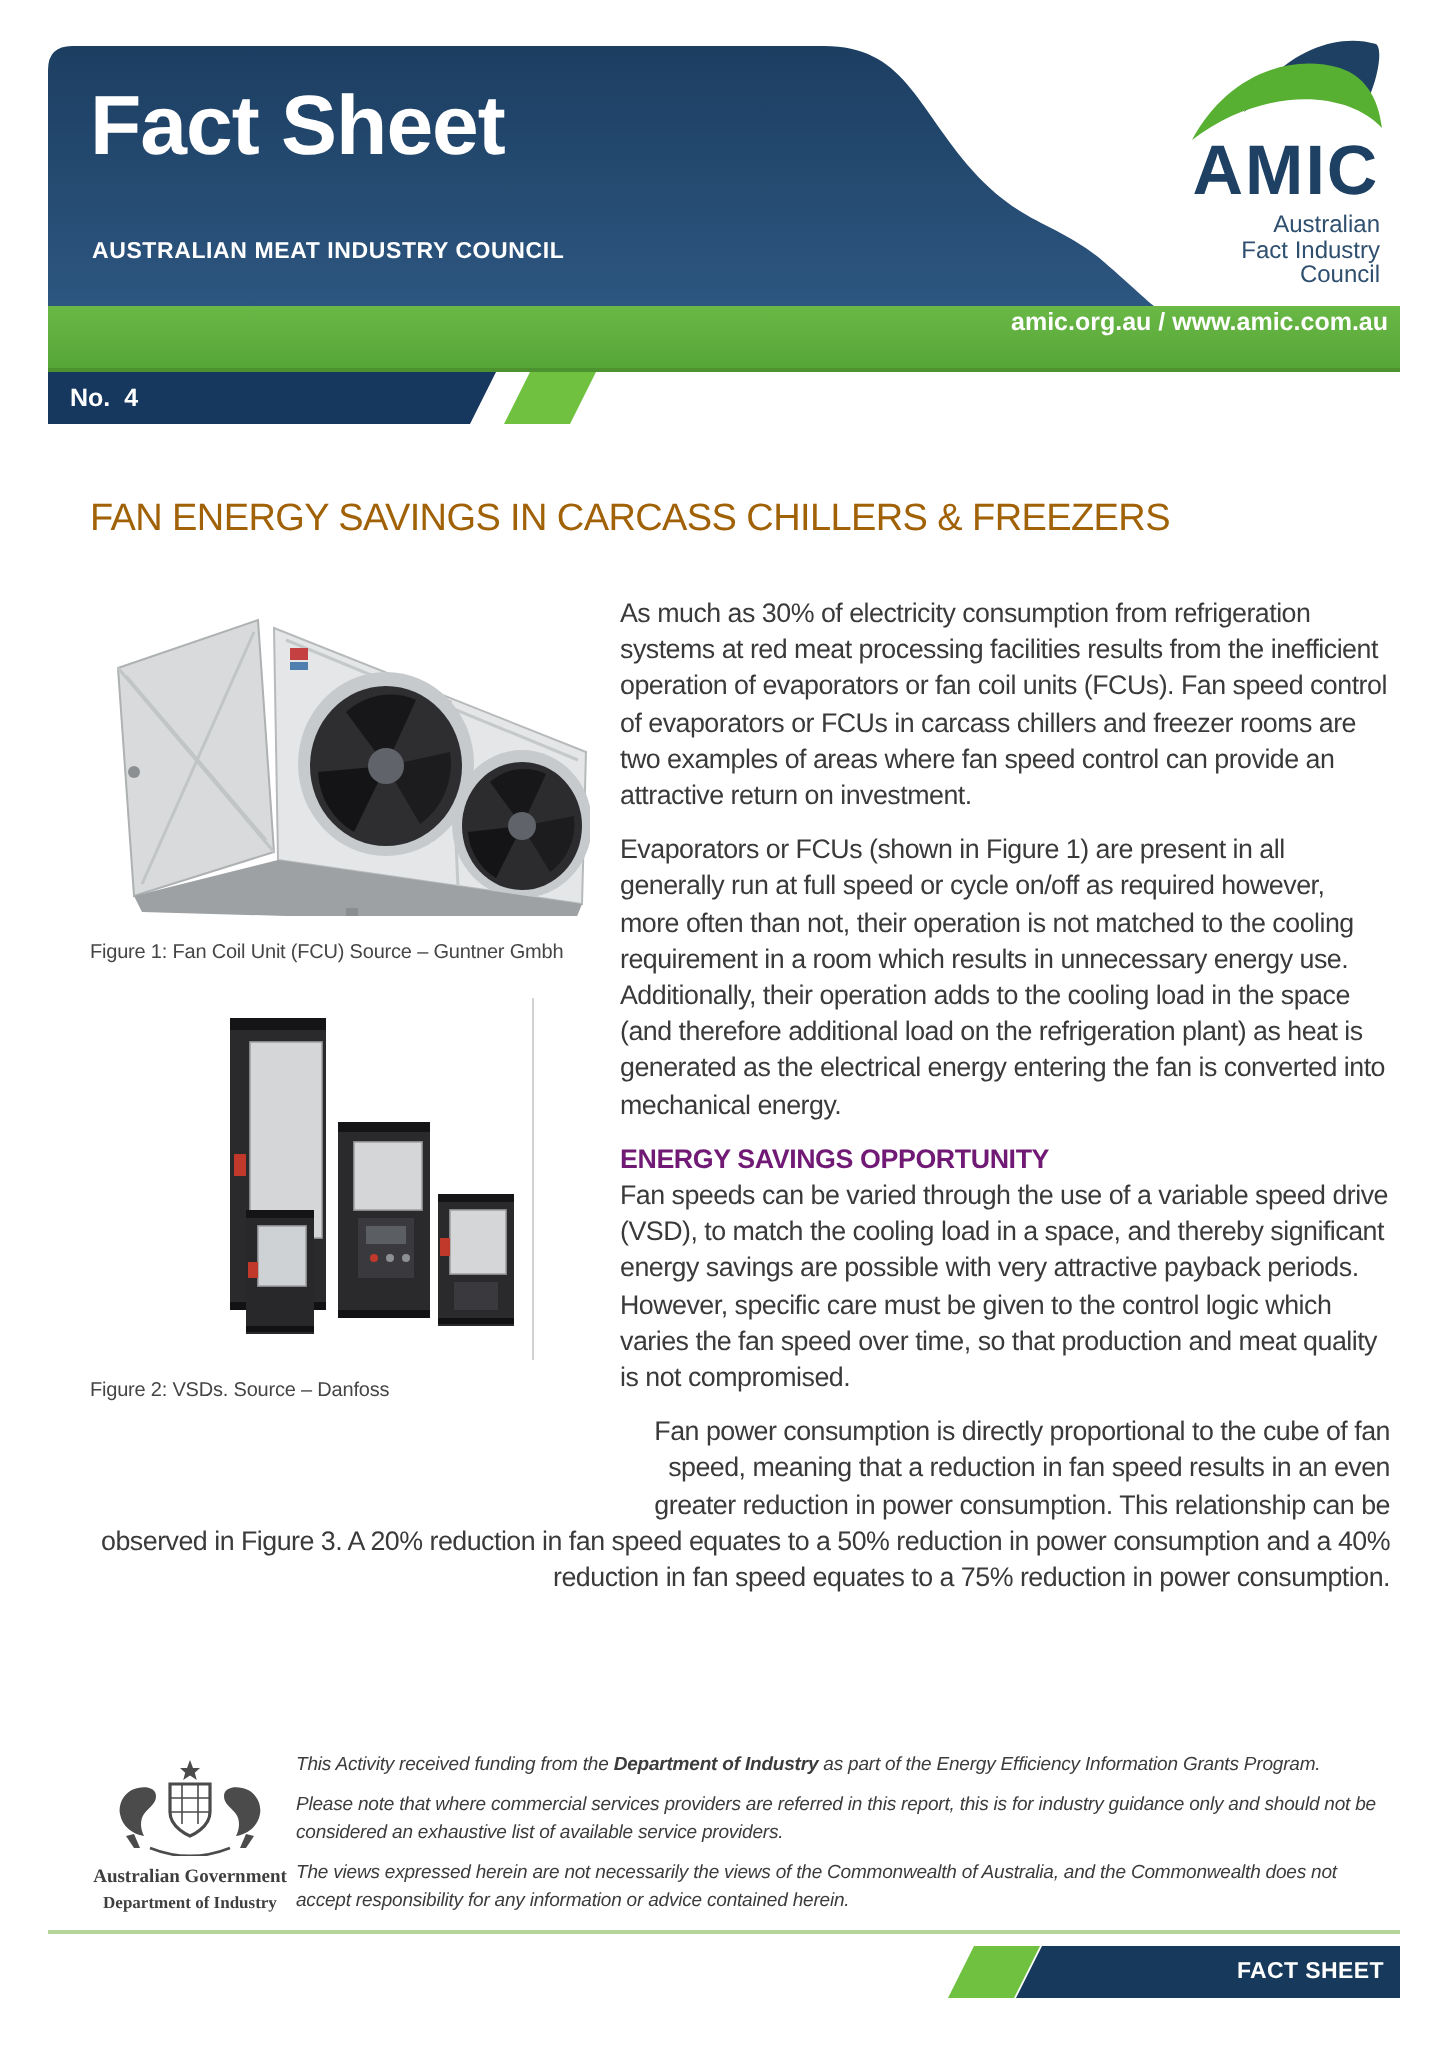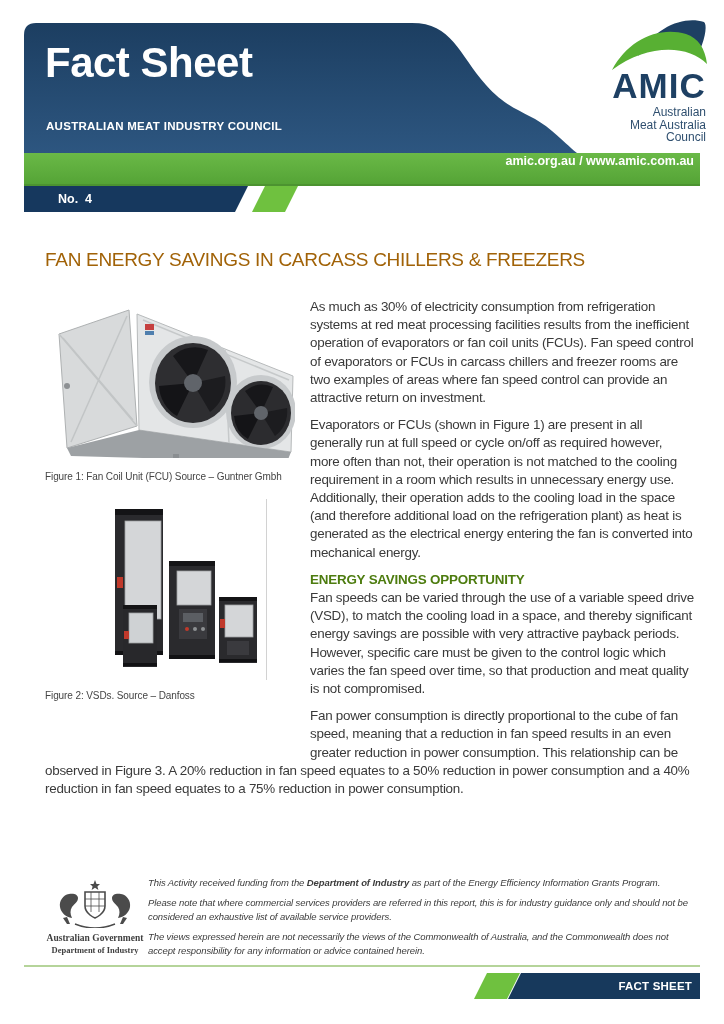--- a/index.html
+++ b/index.html
@@ -6,38 +6,38 @@
   body{font-family:"Liberation Sans",sans-serif;}
   .page{position:relative;width:724px;height:1024px;background:#fff;overflow:hidden;}
 
   
   .header-shape{position:absolute;left:24px;top:23px;width:676px;height:130px;}
   .fact-sheet-title{position:absolute;left:45px;top:42px;font-size:42px;font-weight:bold;color:#ffffff;line-height:1;letter-spacing:-0.5px;}
   .header-subtitle{position:absolute;left:46px;top:120px;font-size:11.5px;font-weight:bold;color:#ffffff;letter-spacing:0.3px;}
   .green-bar{position:absolute;left:24px;top:153px;width:676px;height:33px;background:linear-gradient(#6ab947,#55a436);border-bottom:2px solid #4c9330;box-sizing:border-box;}
   .green-bar-text{position:absolute;right:6px;top:0;line-height:17px;font-size:12.5px;font-weight:bold;color:#ffffff;}
 
-  .amic-logo{position:absolute;left:608px;top:14px;width:102px;}
+  .amic-logo{position:absolute;left:592px;top:14px;width:102px;}
   .amic-swoosh{display:block;}
   .amic-acronym{font-size:35px;font-weight:bold;color:#1e4063;letter-spacing:1px;line-height:1;margin-top:-4px;text-align:center;}
   .amic-lines{text-align:right;padding-right:4px;font-size:12px;color:#2f4f6f;line-height:12.5px;margin-top:3px;}
 
   .issue-bar{position:absolute;left:24px;top:186px;width:224px;height:26px;background:#16385e;
     clip-path:polygon(0 0,100% 0,calc(100% - 13px) 100%,0 100%);}
-  .issue-label{padding-left:34px;line-height:26px;font-size:12.5px;font-weight:bold;color:#ffffff;white-space:pre;}
+  .issue-label{padding-left:11px;line-height:26px;font-size:12.5px;font-weight:bold;color:#ffffff;white-space:pre;}
   .issue-green{position:absolute;left:252px;top:186px;width:46px;height:26px;background:#6fc13f;
     clip-path:polygon(13px 0,100% 0,calc(100% - 13px) 100%,0 100%);}
 
   
   .article-title{position:absolute;left:45px;top:249px;width:660px;font-size:19px;color:#a16207;letter-spacing:-0.3px;white-space:nowrap;}
 
   .content{position:absolute;left:45px;top:298px;width:650px;font-size:13.4px;line-height:18.2px;letter-spacing:-0.25px;color:#3a3a3a;}
   .content p{margin:0 0 9px 0;}
-  .content p.cube-para{margin-bottom:14px;}
-  .section-heading{font-size:13.4px;font-weight:bold;color:#4d7c0f;line-height:18.2px;margin:9px 0 0 0;letter-spacing:-0.2px;}
+  .content p.cube-para{margin-bottom:14px;text-align:right;}
+  .section-heading{font-size:13.4px;font-weight:bold;color:#701a75;line-height:18.2px;margin:9px 0 0 0;letter-spacing:-0.2px;}
 
   .figures{float:left;width:265px;min-height:452px;}
   .fig-caption{font-size:10px;letter-spacing:-0.1px;color:#454545;margin-top:12px;line-height:13px;white-space:nowrap;}
   .fig1-img{display:block;width:250px;height:160px;}
   .fig2-wrap{margin:16px 0 0 54px;width:168px;height:181px;border-right:1px solid #d2d2d2;box-sizing:border-box;}
   .fig2-wrap svg{display:block;width:167px;height:181px;}
   .fig2-caption{margin-top:9px;}
 
   
   .footer{position:absolute;left:45px;top:876px;width:650px;}
@@ -78,21 +78,21 @@
   </div>
 
   <div class="amic-logo">
     <svg class="amic-swoosh" width="102" height="58" viewBox="0 0 102 58" aria-hidden="true">
       <path d="M 30,42 C 48,12 76,2 96,8 C 99,10 98,22 92,36 C 84,16 58,20 30,42 Z" fill="#1e4063"></path>
       <path d="M 4,56 C 20,26 50,12 78,20 C 90,24 97,34 99,50 C 80,30 38,30 4,56 Z" fill="#58b033"></path>
     </svg>
     <div class="amic-acronym">AMIC</div>
     <div class="amic-lines">
       <div>Australian</div>
-      <div>Meat Australia</div>
+      <div>Fact Industry</div>
       <div>Council</div>
     </div>
   </div>
 
   <div class="issue-bar">
     <div class="issue-label">No.  4</div>
   </div>
   <div class="issue-green"></div>
 
   <h1 class="article-title" style="margin:0;font-weight:normal;">FAN ENERGY SAVINGS IN CARCASS CHILLERS &amp; FREEZERS</h1>

